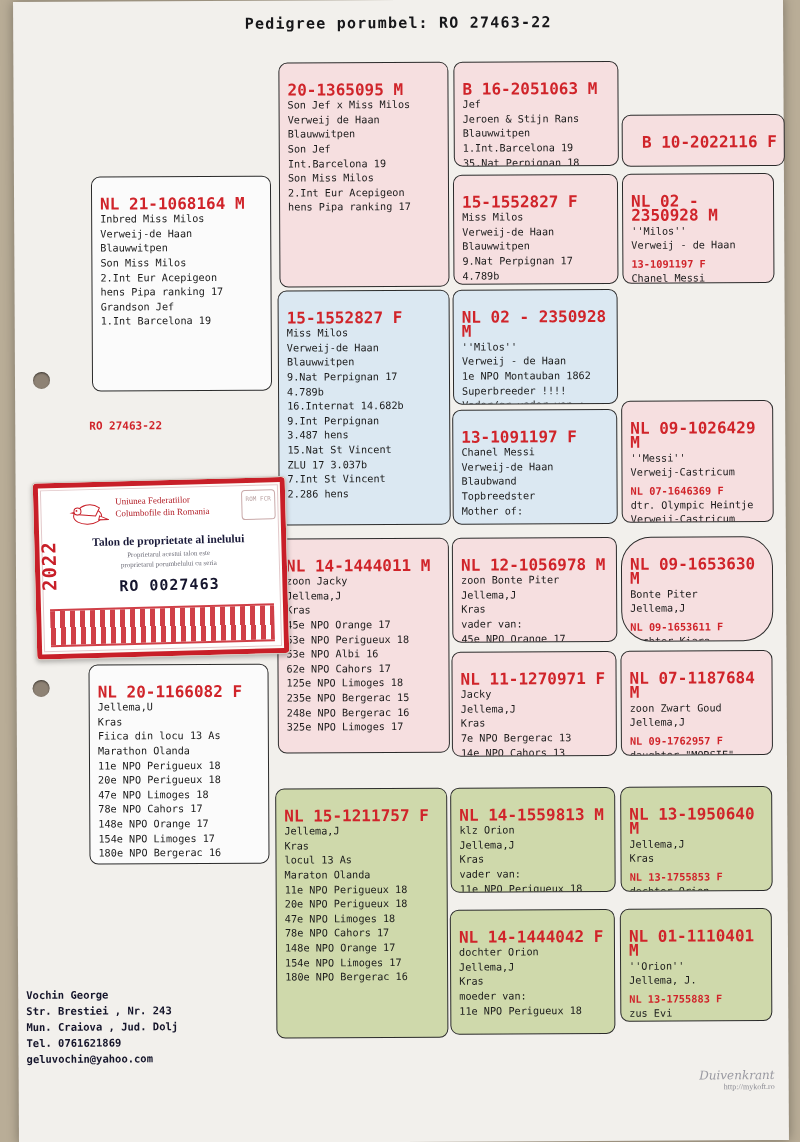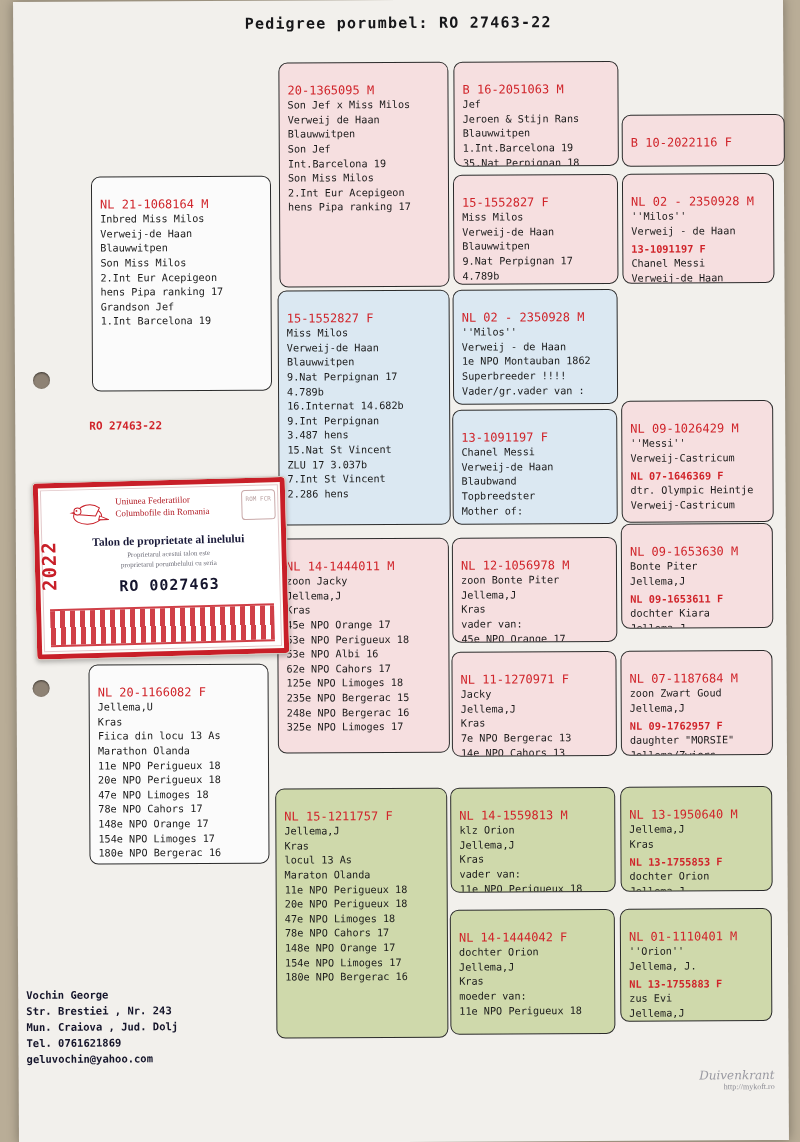--- a/index.html
+++ b/index.html
@@ -36,21 +36,21 @@
     border-radius:9px;
     padding:5px 7px 6px 8px;
     box-sizing:border-box;
     font-size:10.2px;
     line-height:14.6px;
     color:#1b1b1b;
     white-space:pre-line;
     overflow:hidden;
   }
   .card .hd{
-    color:#d0242a;font-weight:normal;display:block;margin-bottom:1px;font-size:12px;
+    color:#d0242a;font-weight:bold;display:block;margin-bottom:1px;font-size:16px;
   }
   .card .hd2{
     color:#d0242a;font-weight:bold;display:block;margin-top:3px;font-size:10.3px;
   }
   .white{background:#fbfbfb;}
   .blue{background:#dbe8f2;}
   .pink{background:#f6dfe0;}
   .green{background:#cfd9ab;}
 
   
@@ -271,38 +271,38 @@
 
   <div class="card green" style="left:432px;top:910px;width:165px;height:125px;">
     <span class="hd">NL 14-1444042 F</span><span>dochter Orion
 Jellema,J
 Kras
 moeder van:
 11e NPO Perigueux 18</span>
   </div>
 
 
-  <div class="card pink" style="left:608px;top:116px;width:163px;height:52px;">
+  <div class="card pink" style="left:608px;top:116px;width:163px;height:52px;text-align:right;">
     <span class="hd">B 10-2022116 F</span><span></span>
   </div>
 
   <div class="card pink" style="left:608px;top:175px;width:152px;height:110px;">
     <span class="hd">NL 02 - 2350928 M</span><span>''Milos''
 Verweij - de Haan</span><span class="hd2">13-1091197 F</span><span>Chanel Messi
 Verweij-de Haan</span>
   </div>
 
 
   <div class="card pink" style="left:606px;top:402px;width:152px;height:122px;">
     <span class="hd">NL 09-1026429 M</span><span>''Messi''
 Verweij-Castricum</span><span class="hd2">NL 07-1646369 F</span><span>dtr. Olympic Heintje
 Verweij-Castricum</span>
   </div>
 
-  <div class="card pink" style="left:605px;top:525px;width:152px;height:105px;">
+  <div class="card pink" style="left:605px;top:538px;width:152px;height:105px;border-radius:30px;">
     <span class="hd">NL 09-1653630 M</span><span>Bonte Piter
 Jellema,J</span><span class="hd2">NL 09-1653611 F</span><span>dochter Kiara
 Jellema,J</span>
   </div>
 
   <div class="card pink" style="left:604px;top:652px;width:152px;height:105px;">
     <span class="hd">NL 07-1187684 M</span><span>zoon Zwart Goud
 Jellema,J</span><span class="hd2">NL 09-1762957 F</span><span>daughter "MORSIE"
 Jellema/Zwiers</span>
   </div>

